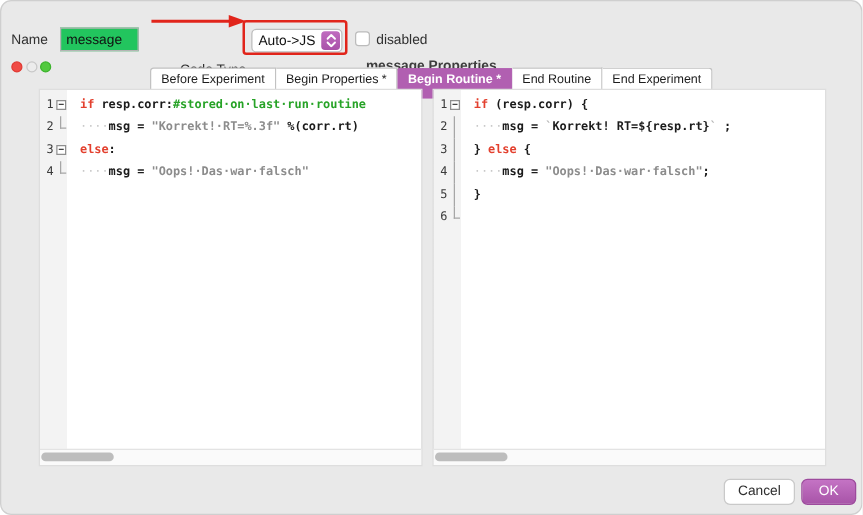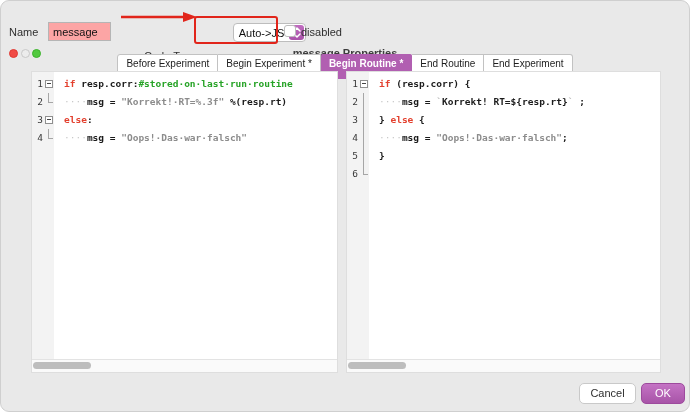--- a/index.html
+++ b/index.html
@@ -14,23 +14,23 @@
   .title{text-align:center;font-size:11px;font-weight:700;color:#3d3d3d;line-height:17px;}
   .lights{position:absolute;left:8px;top:4px;display:flex;gap:2.5px;}
   .light{width:9px;height:9px;border-radius:50%;box-sizing:border-box;}
   .light.close{background:#f04b45;border:1px solid #e03a34;}
   .light.min{background:#ececec;border:1px solid #c8c8c8;}
   .light.zoom{background:#52c93f;border:1px solid #3cb32c;}
 
   
   .lbl{position:absolute;font-size:11px;color:#2f2f2f;}
   #name-label{left:8px;top:25px;}
-  #name-input{position:absolute;left:47px;top:21px;width:63px;height:19px;border:1px solid #b5b5b5;font-size:11px;padding:0 0 0 4px;box-sizing:border-box;font-family:"Liberation Sans",sans-serif;color:#111;background:#fca5a5;}
+  #name-input{position:absolute;left:47px;top:21px;width:63px;height:19px;border:1px solid #b5b5b5;font-size:11px;padding:0 0 0 4px;box-sizing:border-box;font-family:"Liberation Sans",sans-serif;color:#111;background:#22c55e;}
   #codetype-label{left:143px;top:25px;margin-top:24px;}
-  .select{position:absolute;left:200px;top:22px;width:73px;height:19px;background:#fff;border:1px solid #bdbdbd;border-radius:4px;box-sizing:border-box;display:flex;align-items:center;margin-left:32px;}
+  .select{position:absolute;left:200px;top:22px;width:73px;height:19px;background:#fff;border:1px solid #bdbdbd;border-radius:4px;box-sizing:border-box;display:flex;align-items:center;}
   .select-label{flex:1;text-align:center;font-size:11px;color:#101010;}
   .stepper{width:15px;height:15px;margin-right:1px;background:linear-gradient(#c06cc0,#a952a9);border-radius:3px;flex:none;display:flex;align-items:center;justify-content:center;}
   .ann-box{position:absolute;left:193px;top:15px;width:84px;height:28px;border:2.5px solid var(--ann);border-radius:3px;box-sizing:border-box;pointer-events:none;}
   .ann-arrow{position:absolute;left:120px;top:10px;pointer-events:none;}
   .checkbox{position:absolute;left:283px;top:24px;width:12px;height:12px;background:#fff;border:1px solid #bcbcbc;border-radius:3px;box-sizing:border-box;}
   #disabled-label{left:300px;top:25px;}
 
   
   .tabbar{position:absolute;top:53px;left:0;right:0;display:flex;justify-content:center;}
   .tab{height:25px;line-height:17px;padding:0 8px;font-size:10px;color:#1d1d1d;background:#fff;border:1px solid #c2c2c2;border-left:none;box-sizing:border-box;cursor:default;}
@@ -98,37 +98,37 @@
   <svg class="ann-arrow" width="78" height="12" viewBox="0 0 78 12">
     <line x1="0" y1="6" x2="64" y2="6" stroke="#e1251b" stroke-width="2.4"></line>
     <polygon points="62,1 76,6 62,11" fill="#e1251b"></polygon>
   </svg>
 
   <span class="checkbox"></span>
   <span class="lbl" id="disabled-label">disabled</span>
 
   <div class="tabbar" id="tabbar">
       <div class="tab">Before Experiment</div>
-      <div class="tab">Begin Experiment *</div>
+      <div class="tab">Begin Properties *</div>
       <div class="tab active">Begin Routine *</div>
       <div class="tab">End Routine</div>
       <div class="tab">End Experiment</div>
     </div>
 
   <div class="pane" id="editor-left">
     <div class="lines">
         <div class="code-line">
           <span class="lnum">1</span>
           <span class="fold box"></span>
           <span class="tokens"><span class="tk-kw">if</span><span class="tk-def"> resp.corr:</span><span class="tk-cmt">#stored·on·last·run·routine</span></span>
         </div>
         <div class="code-line">
           <span class="lnum">2</span>
           <span class="fold lend"></span>
-          <span class="tokens"><span class="tk-ind">····</span><span class="tk-def">msg = </span><span class="tk-str">"Korrekt!·RT=%.3f"</span><span class="tk-def"> %(resp.rt)</span></span>
+          <span class="tokens"><span class="tk-ind">····</span><span class="tk-def">msg = </span><span class="tk-str">"Korrekt!·RT=%.3f"</span><span class="tk-def"> %(corr.rt)</span></span>
         </div>
         <div class="code-line">
           <span class="lnum">3</span>
           <span class="fold box"></span>
           <span class="tokens"><span class="tk-kw">else</span><span class="tk-def">:</span></span>
         </div>
         <div class="code-line">
           <span class="lnum">4</span>
           <span class="fold lend"></span>
           <span class="tokens"><span class="tk-ind">····</span><span class="tk-def">msg = </span><span class="tk-str">"Oops!·Das·war·falsch"</span></span>

